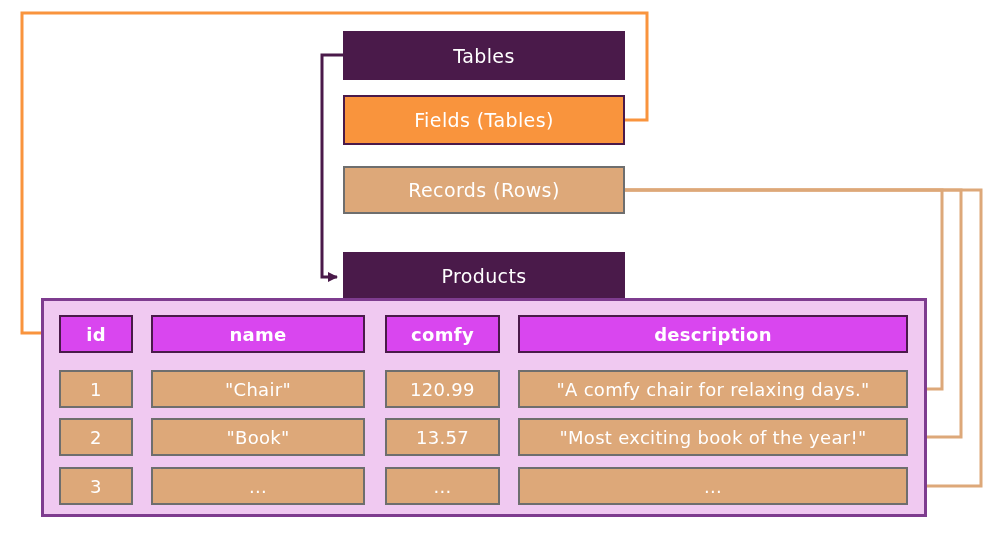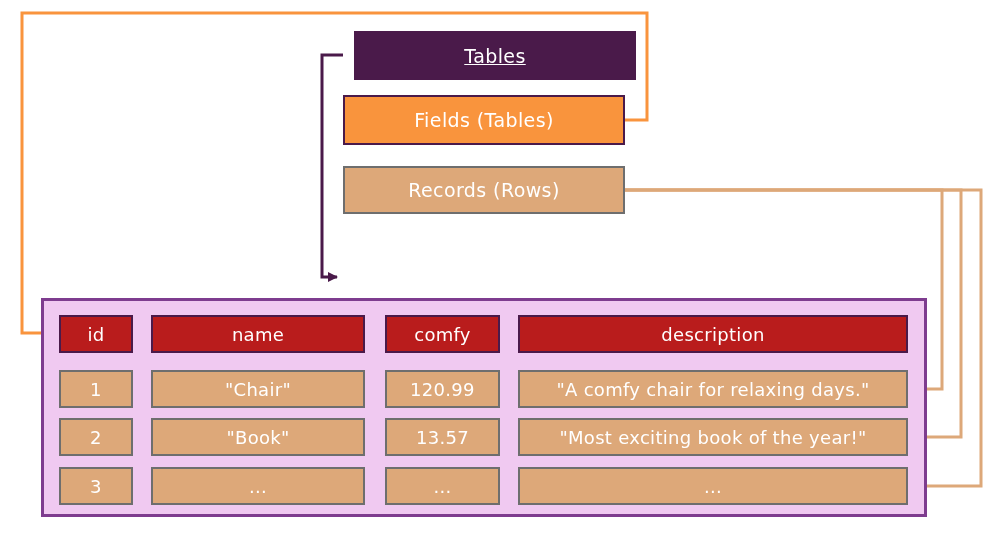--- a/index.html
+++ b/index.html
@@ -29,21 +29,21 @@
     align-items: center;
     justify-content: center;
     color: #ffffff;
     font-size: 19px;
     letter-spacing: 0.4px;
   }
   .box.purple { background: #4A1A4A; }
   .box.orange { background: #F9943D; border: 2px solid #4A1A4A; }
   .box.tan    { background: #DDA879; border: 2px solid #6E6E6E; }
 
-  #box-tables   { left: 354px; top: 31px;  width: 282px; height: 49px; text-decoration: underline; }
+  #box-tables   { left: 343px; top: 31px;  width: 282px; height: 49px; }
   #box-fields   { left: 343px; top: 95px;  width: 282px; height: 50px; }
   #box-records  { left: 343px; top: 166px; width: 282px; height: 48px; }
   #box-products { left: 343px; top: 252px; width: 282px; height: 48px; }
 
   .ptable {
     position: absolute;
     left: 41px; top: 298px;
     width: 886px; height: 219px;
     box-sizing: border-box;
     background: #F0C9F1;
@@ -63,21 +63,21 @@
   .cell {
     box-sizing: border-box;
     display: flex;
     align-items: center;
     justify-content: center;
     color: #ffffff;
     font-size: 18px;
     letter-spacing: 0.3px;
     height: 38px;
   }
-  .cell.head { background: #b91c1c; border: 2px solid #4A1A4A; }
+  .cell.head { background: #d946ef; border: 2px solid #4A1A4A; font-weight: bold; }
   .cell.data { background: #DDA879; border: 2px solid #6E6E6E; }
   .col-id    { width: 74px;  margin-right: 18px; }
   .col-name  { width: 214px; margin-right: 20px; }
   .col-price { width: 115px; margin-right: 18px; }
   .col-desc  { width: 390px; }
 </style>
 </head>
 <body>
 
 <div class="canvas">
@@ -111,20 +111,23 @@
   </div>
 
   <div id="box-fields" class="box orange">
     <span>Fields (Tables)</span>
   </div>
 
   <div id="box-records" class="box tan">
     <span>Records (Rows)</span>
   </div>
 
+  <div id="box-products" class="box purple">
+    <span>Products</span>
+  </div>
 
   <div class="ptable">
 
     <div class="trow trow-header">
       <div class="cell head col-id">id</div>
       <div class="cell head col-name">name</div>
       <div class="cell head col-price">comfy</div>
       <div class="cell head col-desc">description</div>
     </div>
 

